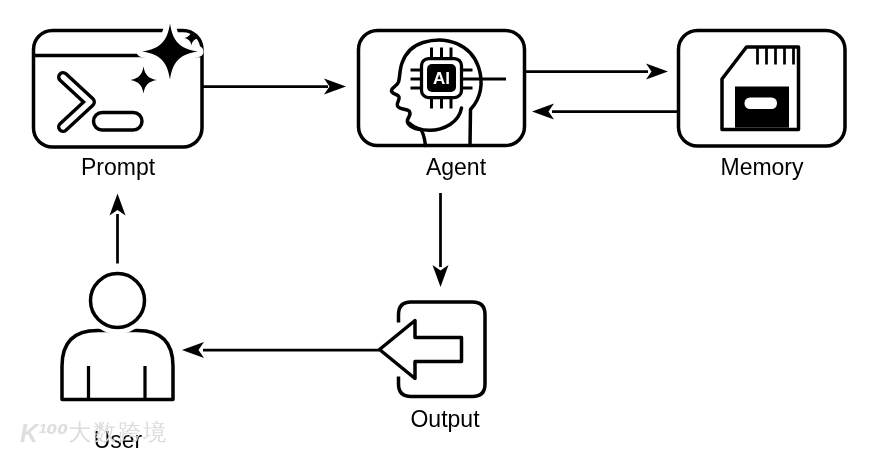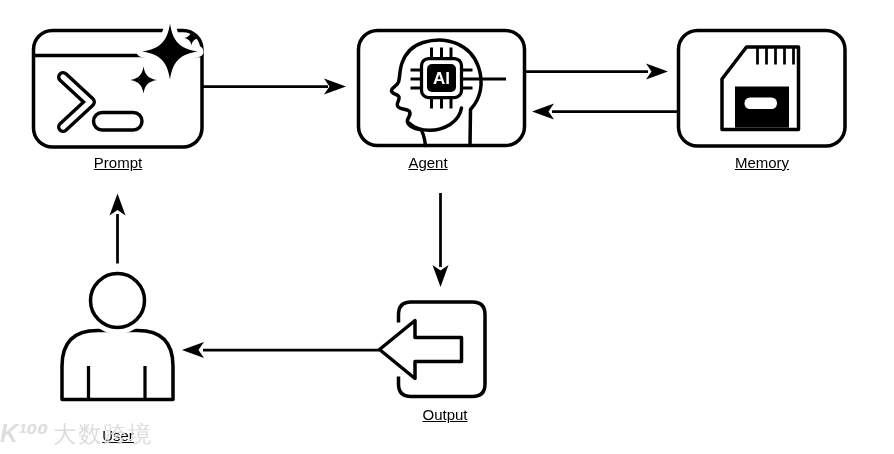--- a/index.html
+++ b/index.html
@@ -1,22 +1,22 @@
 <!DOCTYPE html>
 <html><head>
 <meta charset="utf-8">
 <style>
   html,body{margin:0;padding:0;background:#fff;}
   .canvas{position:relative;width:894px;height:450px;background:#fff;overflow:hidden;
           font-family:"Liberation Sans","DejaVu Sans",sans-serif;}
   .canvas svg{position:absolute;left:0;top:0;}
-  .node-label{position:absolute;transform:translateX(-50%);font-size:15px;color:#000;
-              white-space:nowrap;line-height:1.1;text-decoration:underline;}
-  .watermark{position:absolute;left:0;top:421px;display:flex;align-items:flex-end;
-             gap:5px;color:#dcdcdc;user-select:none;}
+  .node-label{position:absolute;transform:translateX(-50%);font-size:23px;color:#000;
+              white-space:nowrap;line-height:1.1;}
+  .watermark{position:absolute;left:20px;top:421px;display:flex;align-items:flex-start;
+             color:#dcdcdc;user-select:none;}
   .watermark .wm-logo{font-size:25px;font-weight:700;font-style:italic;color:#dedede;line-height:1;}
   .watermark .wm-text{font-size:23px;font-weight:400;letter-spacing:2px;color:#dcdcdc;line-height:1;}
   .s{fill:none;stroke:#000;stroke-width:3.5;}
   .rj{stroke-linejoin:round;}
   .rc{stroke-linecap:round;}
 </style>
 </head>
 <body>
 
 <div class="canvas">
@@ -128,21 +128,21 @@
         <polygon points="182,350 204,342 198.5,350 204,358" stroke="none"></polygon>
       </g>
       <g>
         <line x1="117.5" y1="263.5" x2="117.5" y2="214"></line>
         <polygon points="117.5,193.5 109.5,215.5 117.5,210 125.5,215.5" stroke="none"></polygon>
       </g>
     </g>
   </svg>
 
   <div class="node-label" style="left:118px;top:155px">Prompt</div>
-  <div class="node-label" style="left:428px;top:155px">Agent</div>
+  <div class="node-label" style="left:456px;top:155px">Agent</div>
   <div class="node-label" style="left:445px;top:407px">Output</div>
   <div class="node-label" style="left:762px;top:155px">Memory</div>
   <div class="node-label" style="left:118px;top:428px">User</div>
 
   <div class="watermark">
     <span class="wm-logo">K¹⁰⁰</span>
     <span class="wm-text">大数跨境</span>
   </div>
 </div>
 

